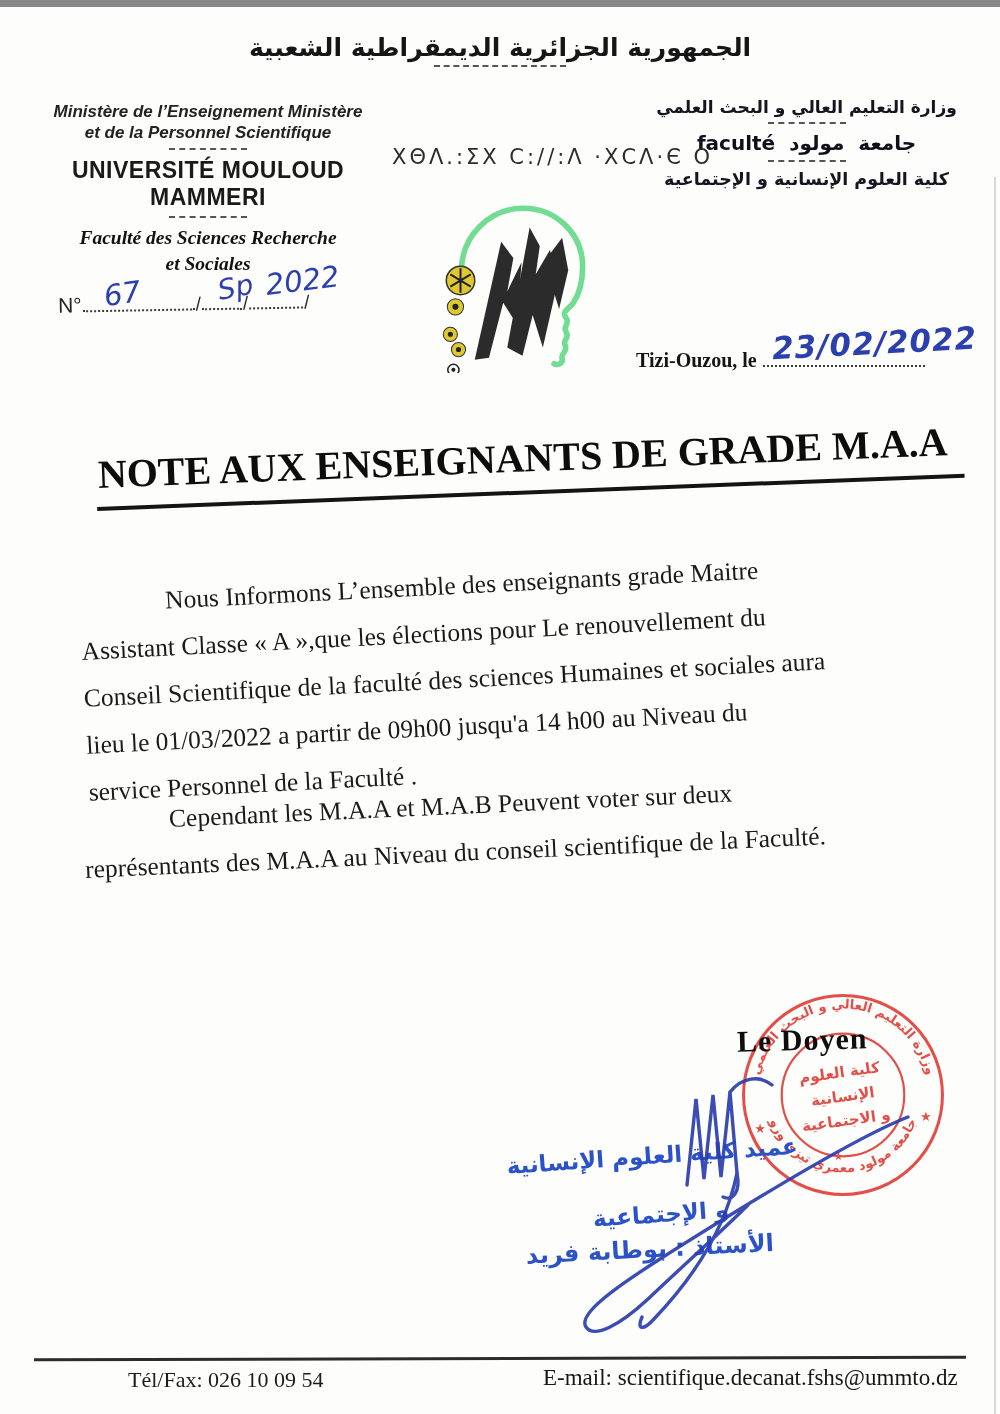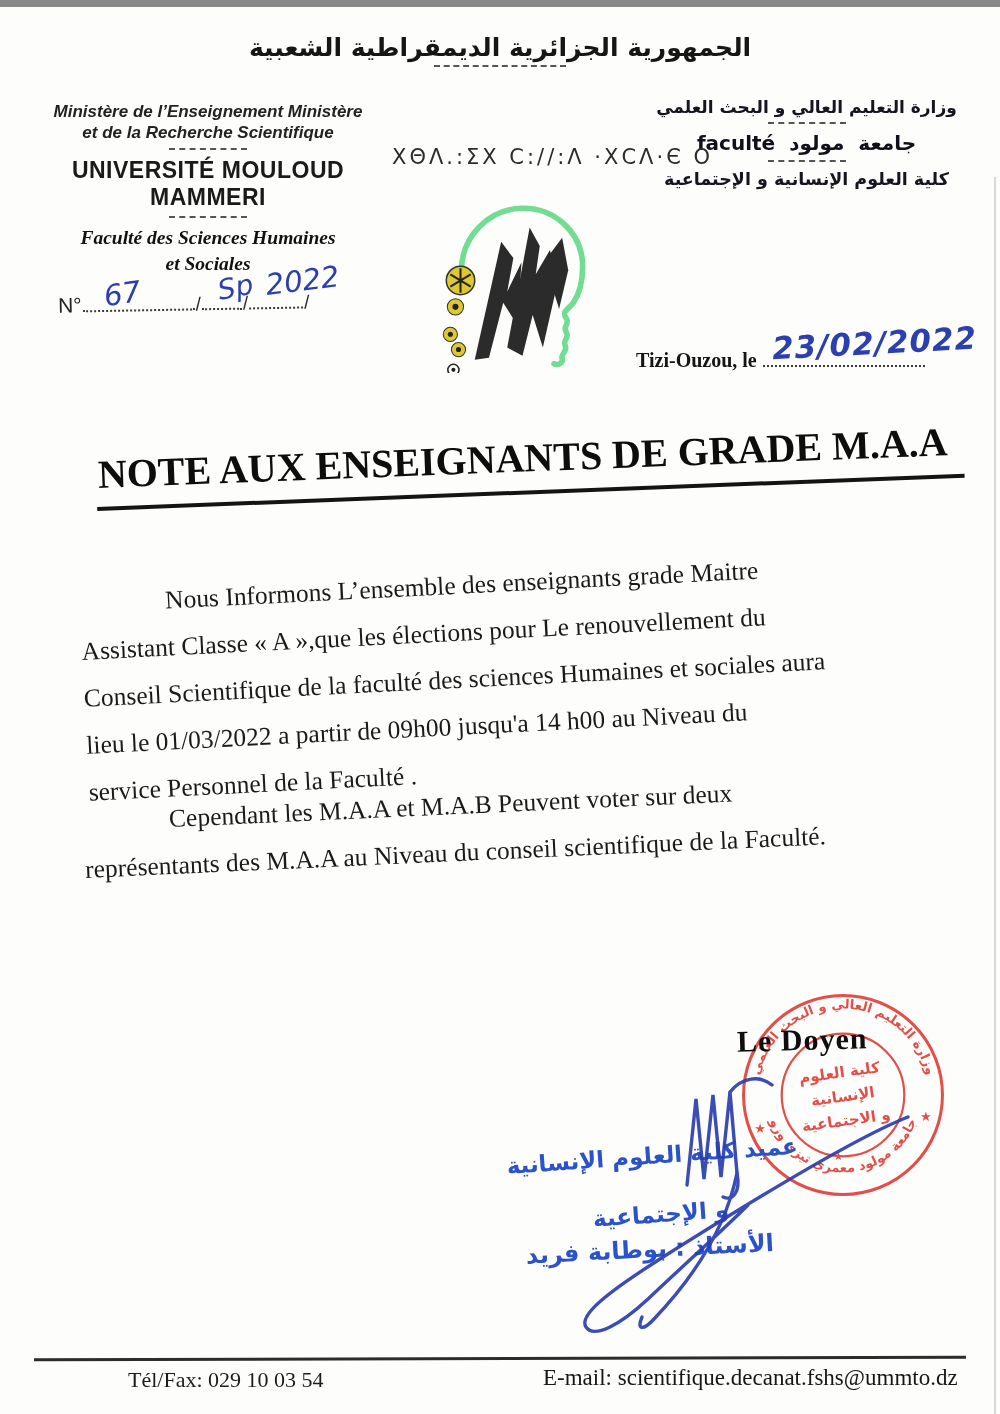--- a/index.html
+++ b/index.html
@@ -92,25 +92,25 @@
 
 <div class="page">
 
   <div class="abs republic ctr ar">
     <span>الجمهورية الجزائرية الديمقراطية الشعبية</span>
     <span class="dash-sep top"></span>
   </div>
 
   <div class="abs hdr-left ctr">
     <div class="min">Ministère de l’Enseignement Ministère</div>
-    <div class="min">et de la Recherche Scientifique</div>
+    <div class="min">et de la Personnel Scientifique</div>
     <span class="dash-sep small"></span>
     <div class="univ">UNIVERSITÉ MOULOUD MAMMERI</div>
     <span class="dash-sep small"></span>
-    <div class="fac">Faculté des Sciences Humaines</div>
+    <div class="fac">Faculté des Sciences Recherche</div>
     <div class="fac">et Sociales</div>
   </div>
 
   <div class="abs hdr-right ctr ar">
     <div class="min-ar">وزارة التعليم العالي و البحث العلمي</div>
     <span class="dash-sep small"></span>
     <div class="univ-ar">جامعة مولود faculté</div>
     <span class="dash-sep small"></span>
     <div class="fac-ar">كلية العلوم الإنسانية و الإجتماعية</div>
   </div>
@@ -201,16 +201,16 @@
   <svg class="abs signature" viewBox="0 0 480 340" aria-hidden="true">
     <g fill="none" stroke="#2b3fae" stroke-width="3.4" stroke-linecap="round" opacity="0.92">
       <path d="M 207 138 L 216 52 L 224 132 L 233 48 L 241 130 L 250 45 L 257 126 C 261 146 252 154 243 150"></path>
       <path d="M 250 45 C 262 30 280 28 292 38"></path>
       <path d="M 428 70 C 372 92 262 160 180 212 C 130 244 98 268 106 280 C 114 292 140 278 168 252 C 206 216 242 184 268 158"></path>
       <path d="M 257 126 C 246 180 214 230 174 272 C 164 283 156 284 162 270"></path>
     </g>
   </svg>
 
   <div class="abs footer-divider"></div>
-  <div class="abs footer-tel">Tél/Fax: 029 10 03 54</div>
+  <div class="abs footer-tel">Tél/Fax: 026 10 09 54</div>
   <div class="abs footer-email">E-mail: scientifique.decanat.fshs@ummto.dz</div>
 
 </div>
 
 </body></html>

